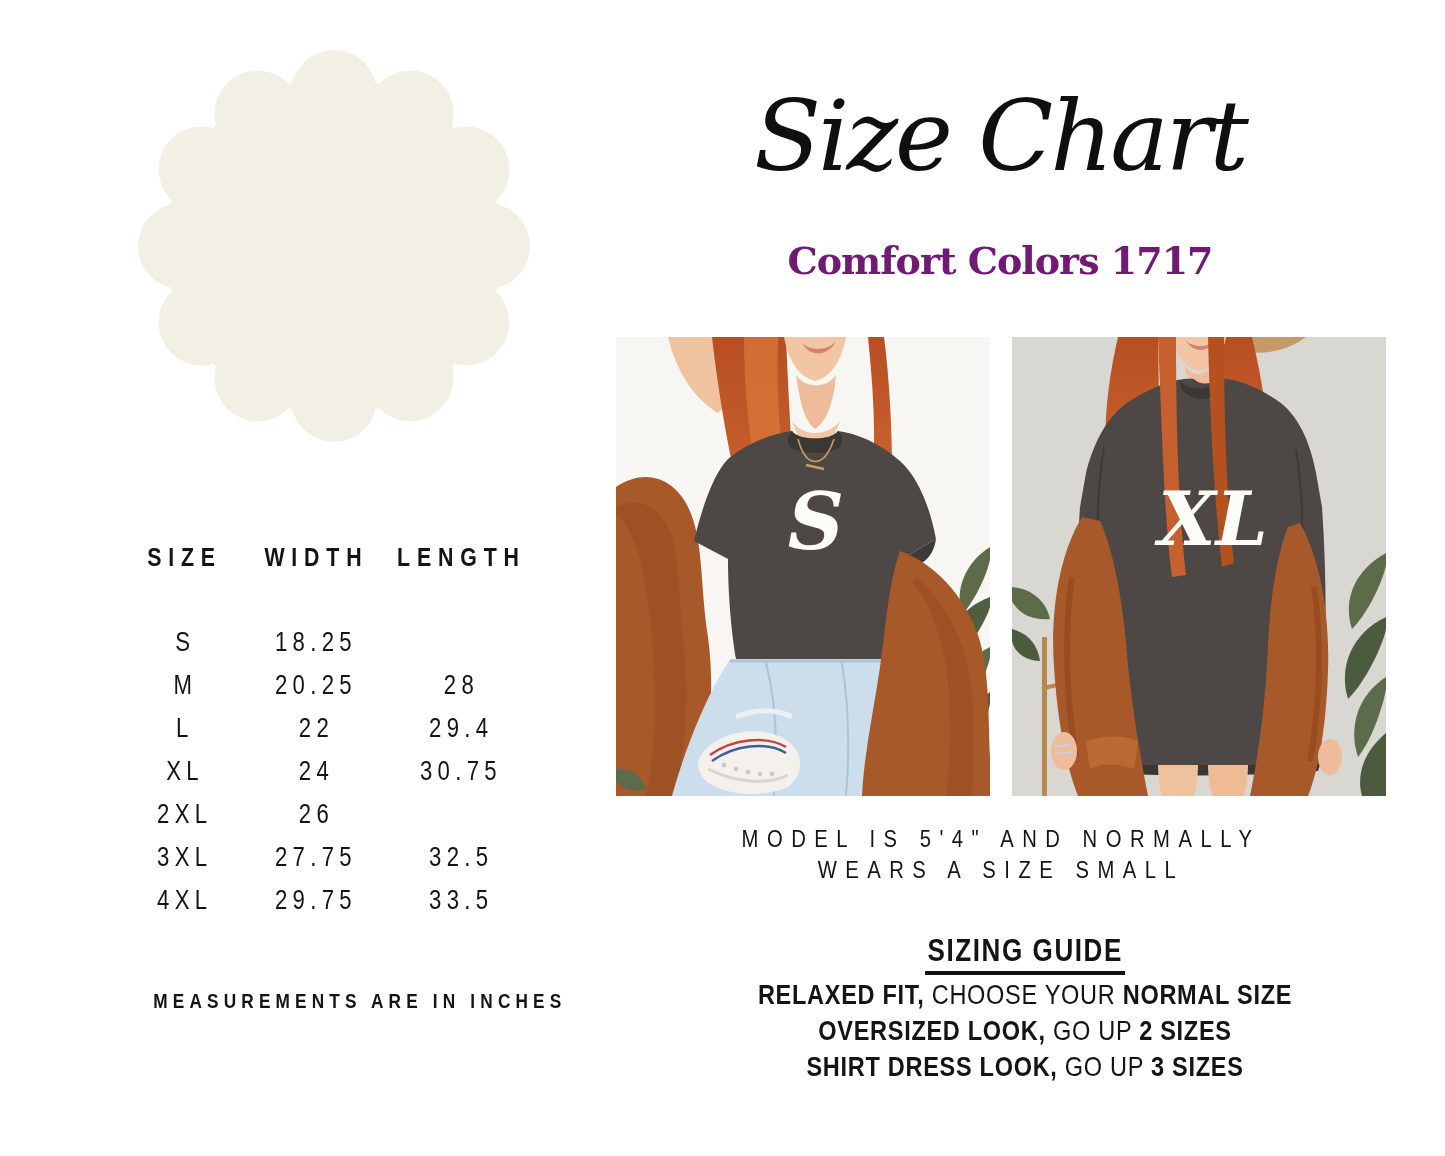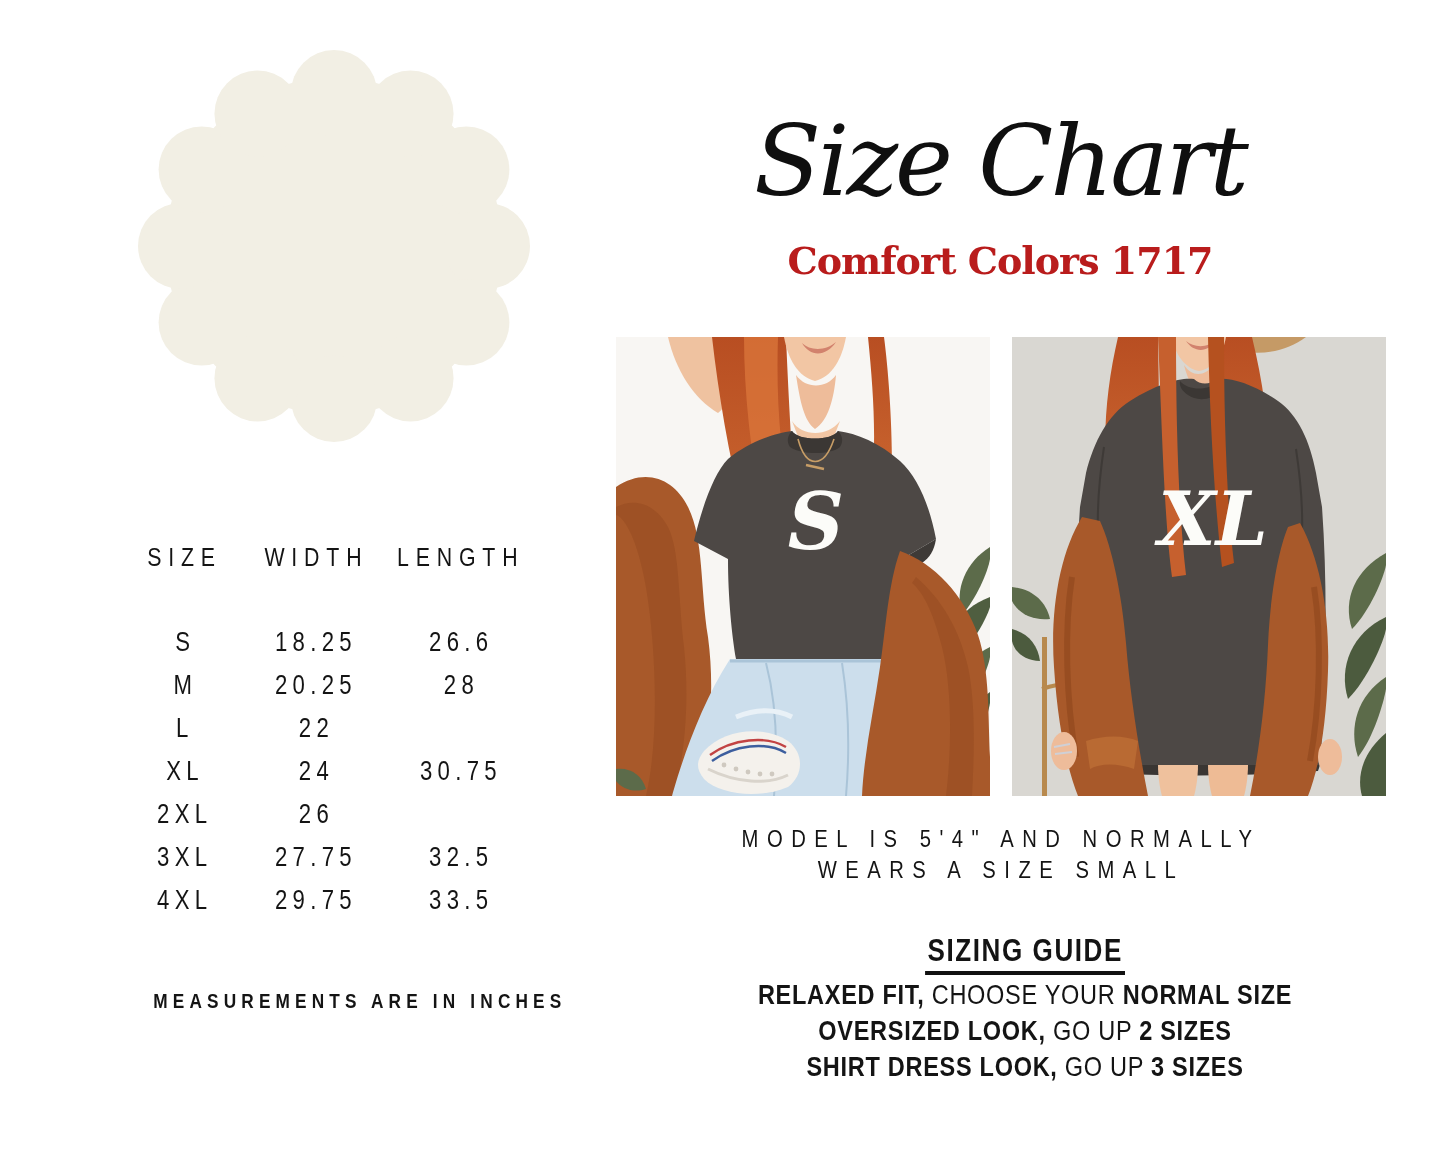--- a/index.html
+++ b/index.html
@@ -4,35 +4,35 @@
 <style>
   html,body{margin:0;padding:0;background:#ffffff;}
   .canvas{
     position:relative;width:1445px;height:1156px;background:#ffffff;overflow:hidden;
     font-family:"Liberation Sans",sans-serif;color:#141414;
   }
   
   .flower{position:absolute;left:138px;top:50px;width:392px;height:392px;}
   
   .title{
-    position:absolute;left:640px;top:75px;width:720px;height:172px;
+    position:absolute;left:640px;top:50px;width:720px;height:172px;
     display:flex;align-items:center;justify-content:center;
     font-family:"DejaVu Serif",serif;font-style:italic;font-weight:500;
     font-size:98px;letter-spacing:-3px;color:#0f0f0f;white-space:nowrap;
   }
   .subtitle{
     position:absolute;left:640px;top:238px;width:720px;text-align:center;
     font-family:"DejaVu Serif",serif;font-weight:700;font-size:38px;
-    letter-spacing:-1px;color:#b91c1c;
+    letter-spacing:-1px;color:#701a75;
   }
   
   .cond{display:inline-block;transform:scaleX(0.82);transform-origin:50% 50%;white-space:nowrap;}
   .t-head{position:absolute;left:118px;top:542px;width:424px;display:grid;grid-template-columns:134px 128px 162px;}
   .t-head .t-cell{
-    text-align:center;font-size:26px;font-weight:400;letter-spacing:0.32em;line-height:30px;
+    text-align:center;font-size:26px;font-weight:700;letter-spacing:0.32em;line-height:30px;
   }
   .t-rows{position:absolute;left:118px;top:621px;width:424px;}
   .t-row{display:grid;grid-template-columns:134px 128px 162px;height:43px;align-items:center;}
   .t-row .t-cell{text-align:center;font-size:27px;font-weight:400;letter-spacing:0.24em;line-height:43px;}
   .footnote{
     position:absolute;left:108px;top:988px;width:444px;
     font-size:21px;font-weight:700;letter-spacing:0.3em;line-height:26px;
   }
   
   .photo{position:absolute;top:337px;width:374px;height:459px;overflow:hidden;}
@@ -93,30 +93,30 @@
 
   <div class="t-head">
     <div class="t-cell"><span class="cond">SIZE</span></div>
     <div class="t-cell"><span class="cond">WIDTH</span></div>
     <div class="t-cell"><span class="cond">LENGTH</span></div>
   </div>
   <div class="t-rows">
       <div class="t-row">
         <div class="t-cell"><span class="cond">S</span></div>
         <div class="t-cell"><span class="cond">18.25</span></div>
-        <div class="t-cell"><span class="cond">26.6</span></div>
       </div>
       <div class="t-row">
         <div class="t-cell"><span class="cond">M</span></div>
         <div class="t-cell"><span class="cond">20.25</span></div>
         <div class="t-cell"><span class="cond">28</span></div>
       </div>
       <div class="t-row">
         <div class="t-cell"><span class="cond">L</span></div>
         <div class="t-cell"><span class="cond">22</span></div>
+        <div class="t-cell"><span class="cond">29.4</span></div>
       </div>
       <div class="t-row">
         <div class="t-cell"><span class="cond">XL</span></div>
         <div class="t-cell"><span class="cond">24</span></div>
         <div class="t-cell"><span class="cond">30.75</span></div>
       </div>
       <div class="t-row">
         <div class="t-cell"><span class="cond">2XL</span></div>
         <div class="t-cell"><span class="cond">26</span></div>
       </div>

